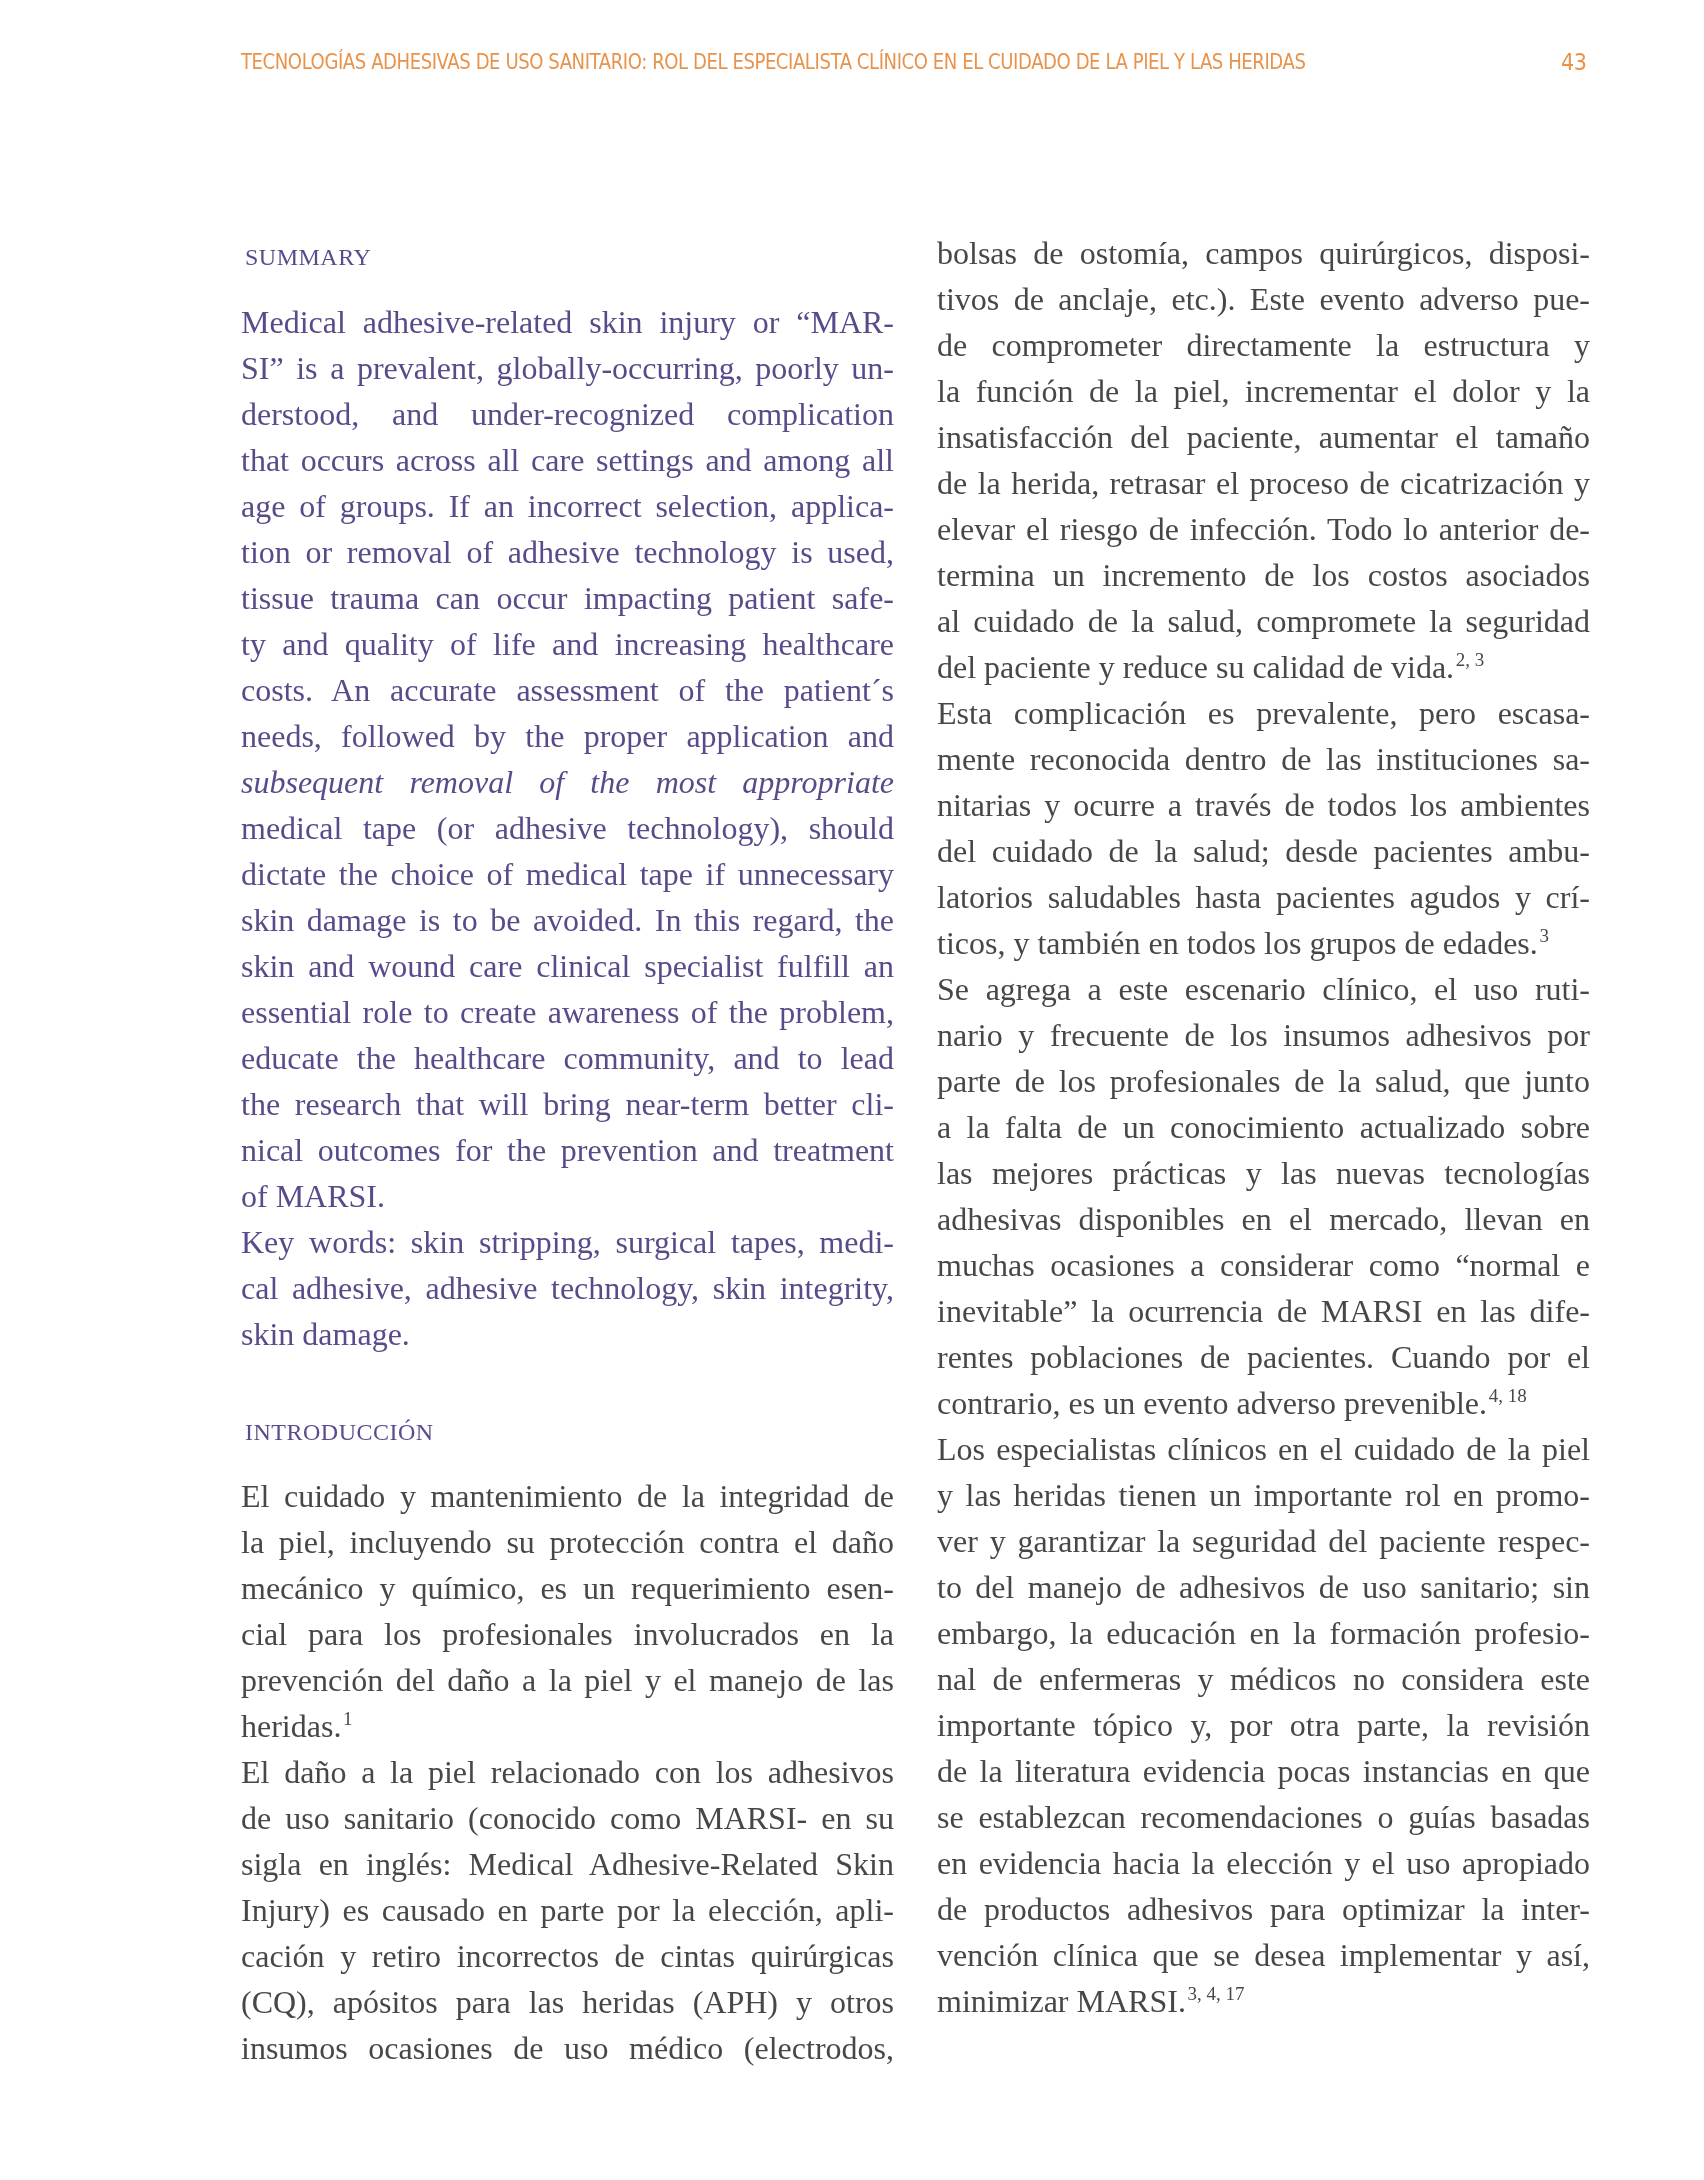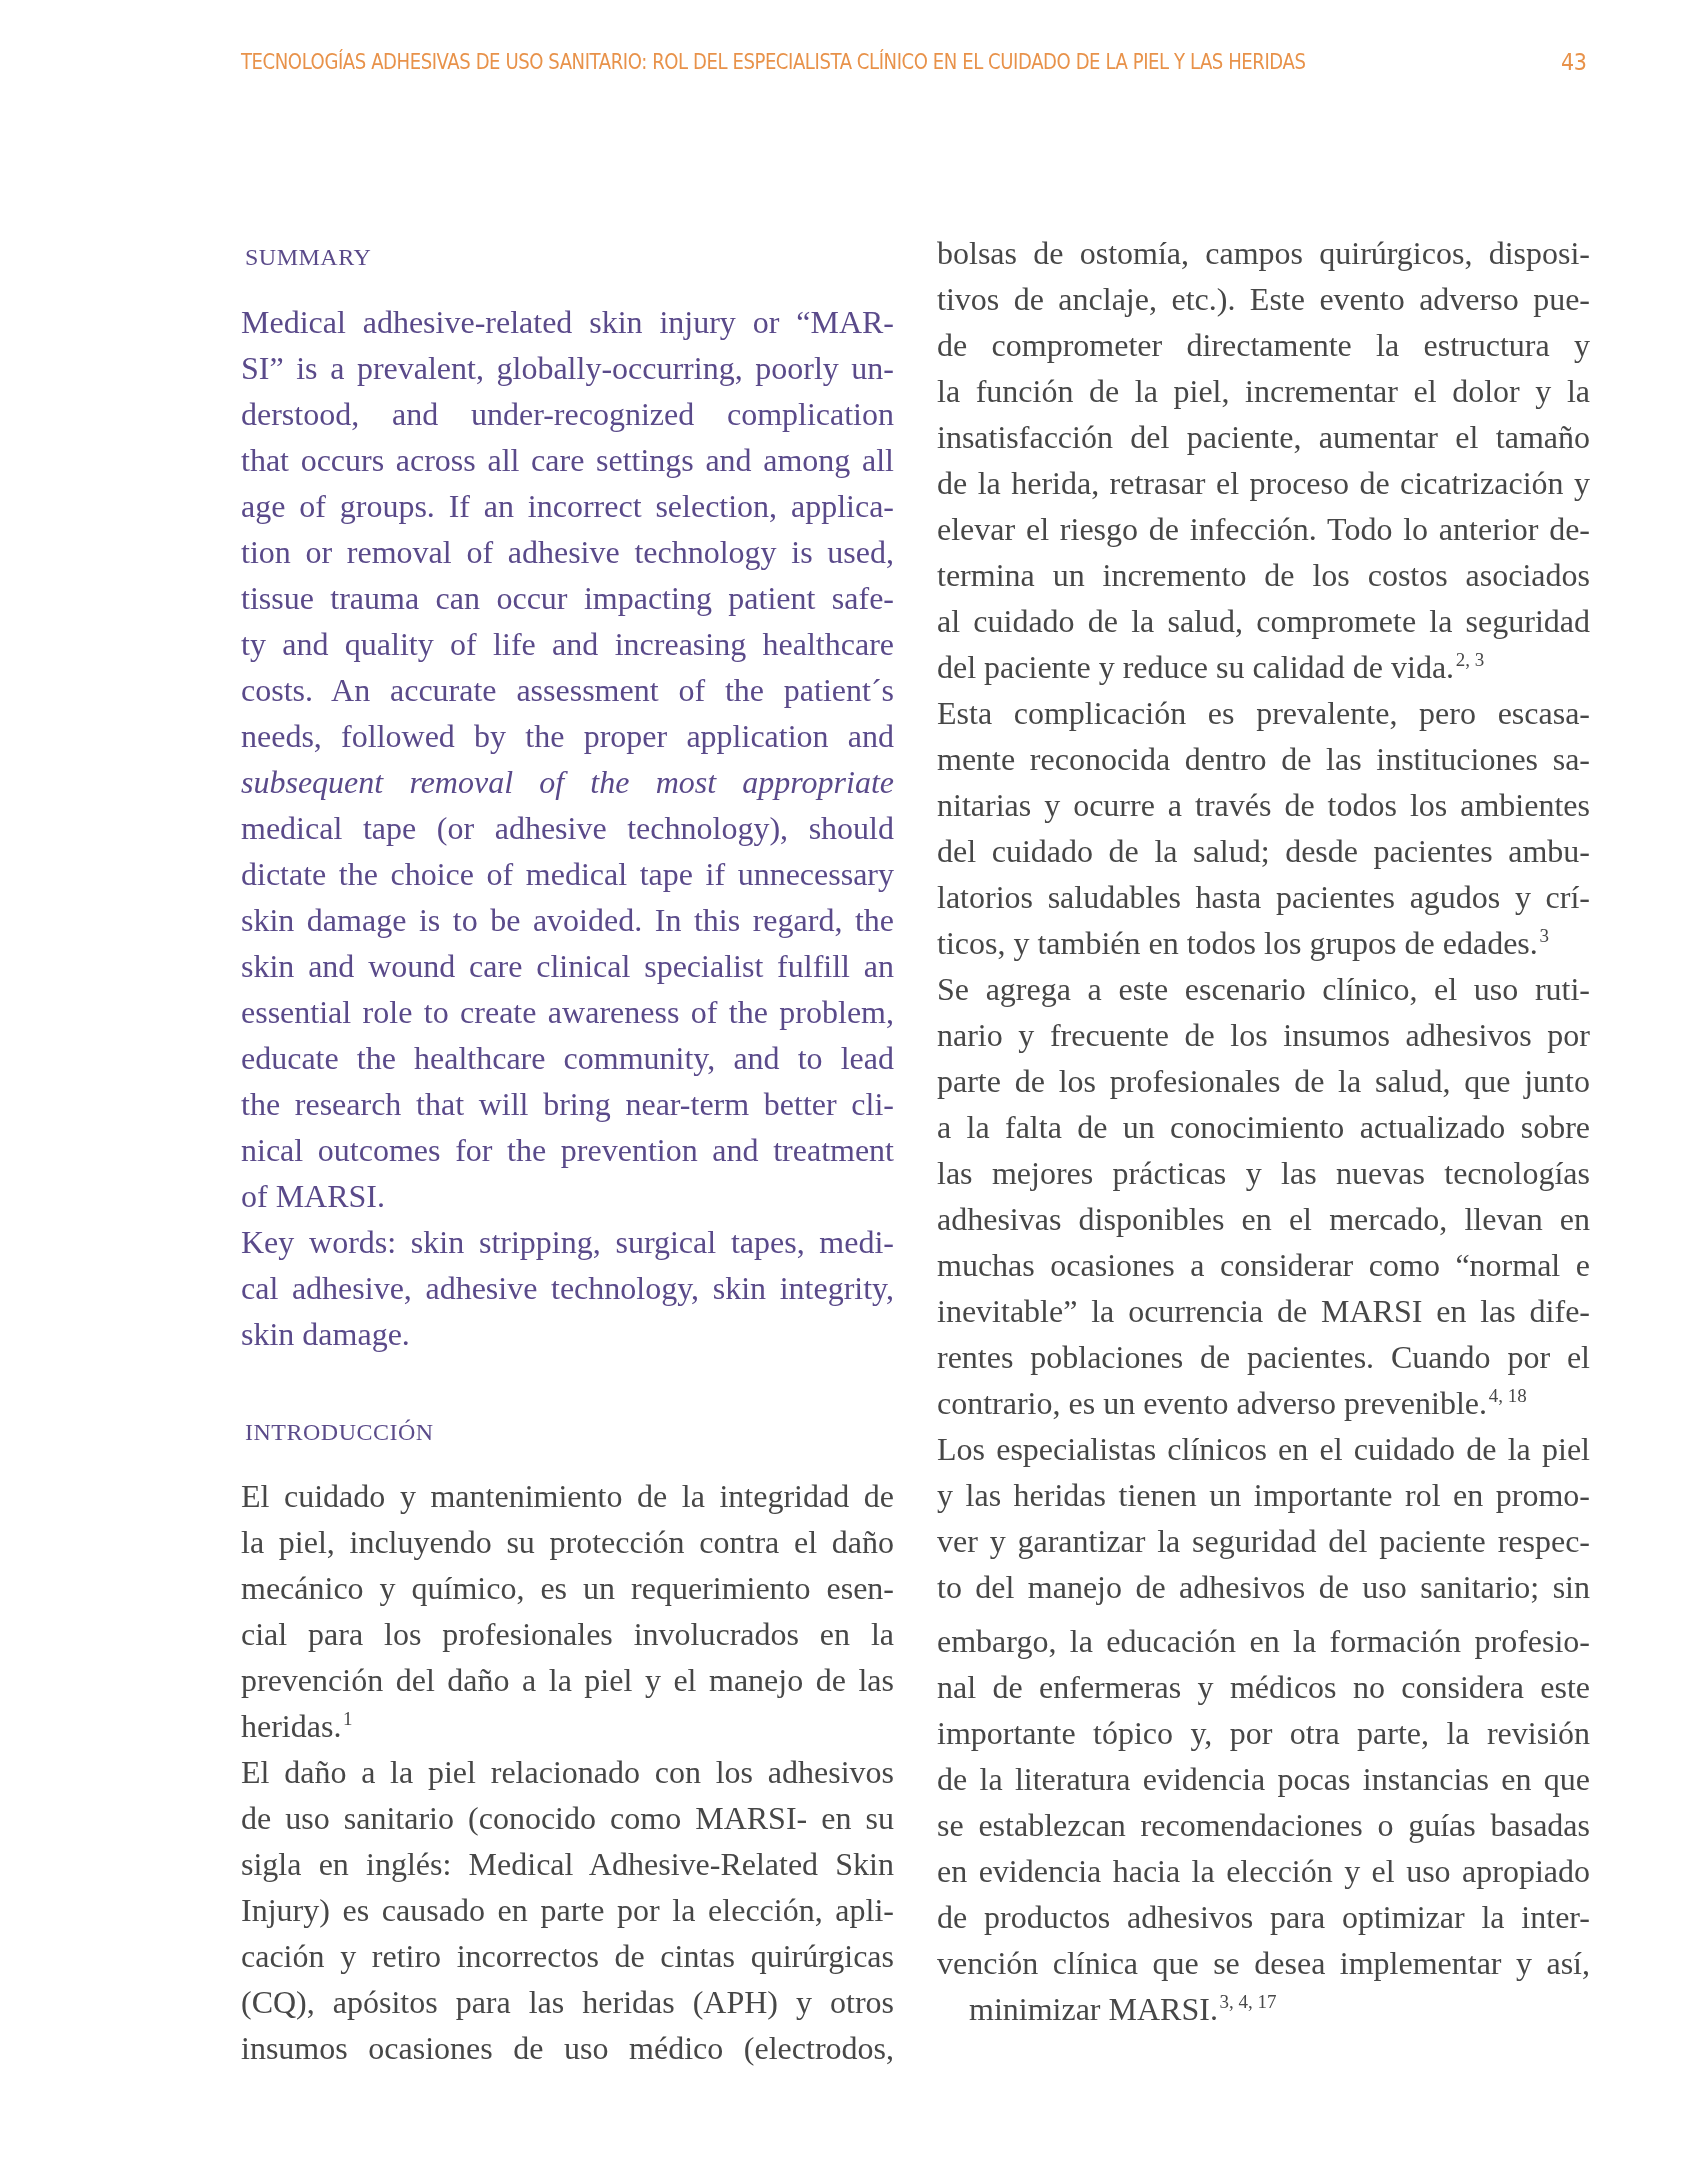--- a/index.html
+++ b/index.html
@@ -125,24 +125,24 @@
       <span class="line" style="white-space: normal; width: 653px;">muchas ocasiones a considerar como “normal e</span>
       <span class="line" style="white-space: normal; width: 653px;">inevitable” la ocurrencia de MARSI en las dife-</span>
       <span class="line" style="white-space: normal; width: 653px;">rentes poblaciones de pacientes. Cuando por el</span>
       <span class="line last" style="white-space: normal; width: 653px;">contrario, es un evento adverso prevenible.<sup>4, 18</sup></span>
     </div>
   <div class="gray">
       <span class="line" style="white-space: normal; width: 653px;">Los especialistas clínicos en el cuidado de la piel</span>
       <span class="line" style="white-space: normal; width: 653px;">y las heridas tienen un importante rol en promo-</span>
       <span class="line" style="white-space: normal; width: 653px;">ver y garantizar la seguridad del paciente respec-</span>
       <span class="line" style="white-space: normal; width: 653px;">to del manejo de adhesivos de uso sanitario; sin</span>
-      <span class="line" style="white-space: normal; width: 653px; margin-top: 8px;">embargo, la educación en la formación profesio-</span>
+      <span class="line" style="white-space: normal; width: 653px;">embargo, la educación en la formación profesio-</span>
       <span class="line" style="white-space: normal; width: 653px;">nal de enfermeras y médicos no considera este</span>
       <span class="line" style="white-space: normal; width: 653px;">importante tópico y, por otra parte, la revisión</span>
       <span class="line" style="white-space: normal; width: 653px;">de la literatura evidencia pocas instancias en que</span>
       <span class="line" style="white-space: normal; width: 653px;">se establezcan recomendaciones o guías basadas</span>
       <span class="line" style="white-space: normal; width: 653px;">en evidencia hacia la elección y el uso apropiado</span>
       <span class="line" style="white-space: normal; width: 653px;">de productos adhesivos para optimizar la inter-</span>
       <span class="line" style="white-space: normal; width: 653px;">vención clínica que se desea implementar y así,</span>
-      <span class="line last" style="white-space: normal; width: 653px; margin-left: 32px;">minimizar MARSI.<sup>3, 4, 17</sup></span>
+      <span class="line last" style="white-space: normal; width: 653px;">minimizar MARSI.<sup>3, 4, 17</sup></span>
     </div>
 </div>
 
 
 </body></html>

